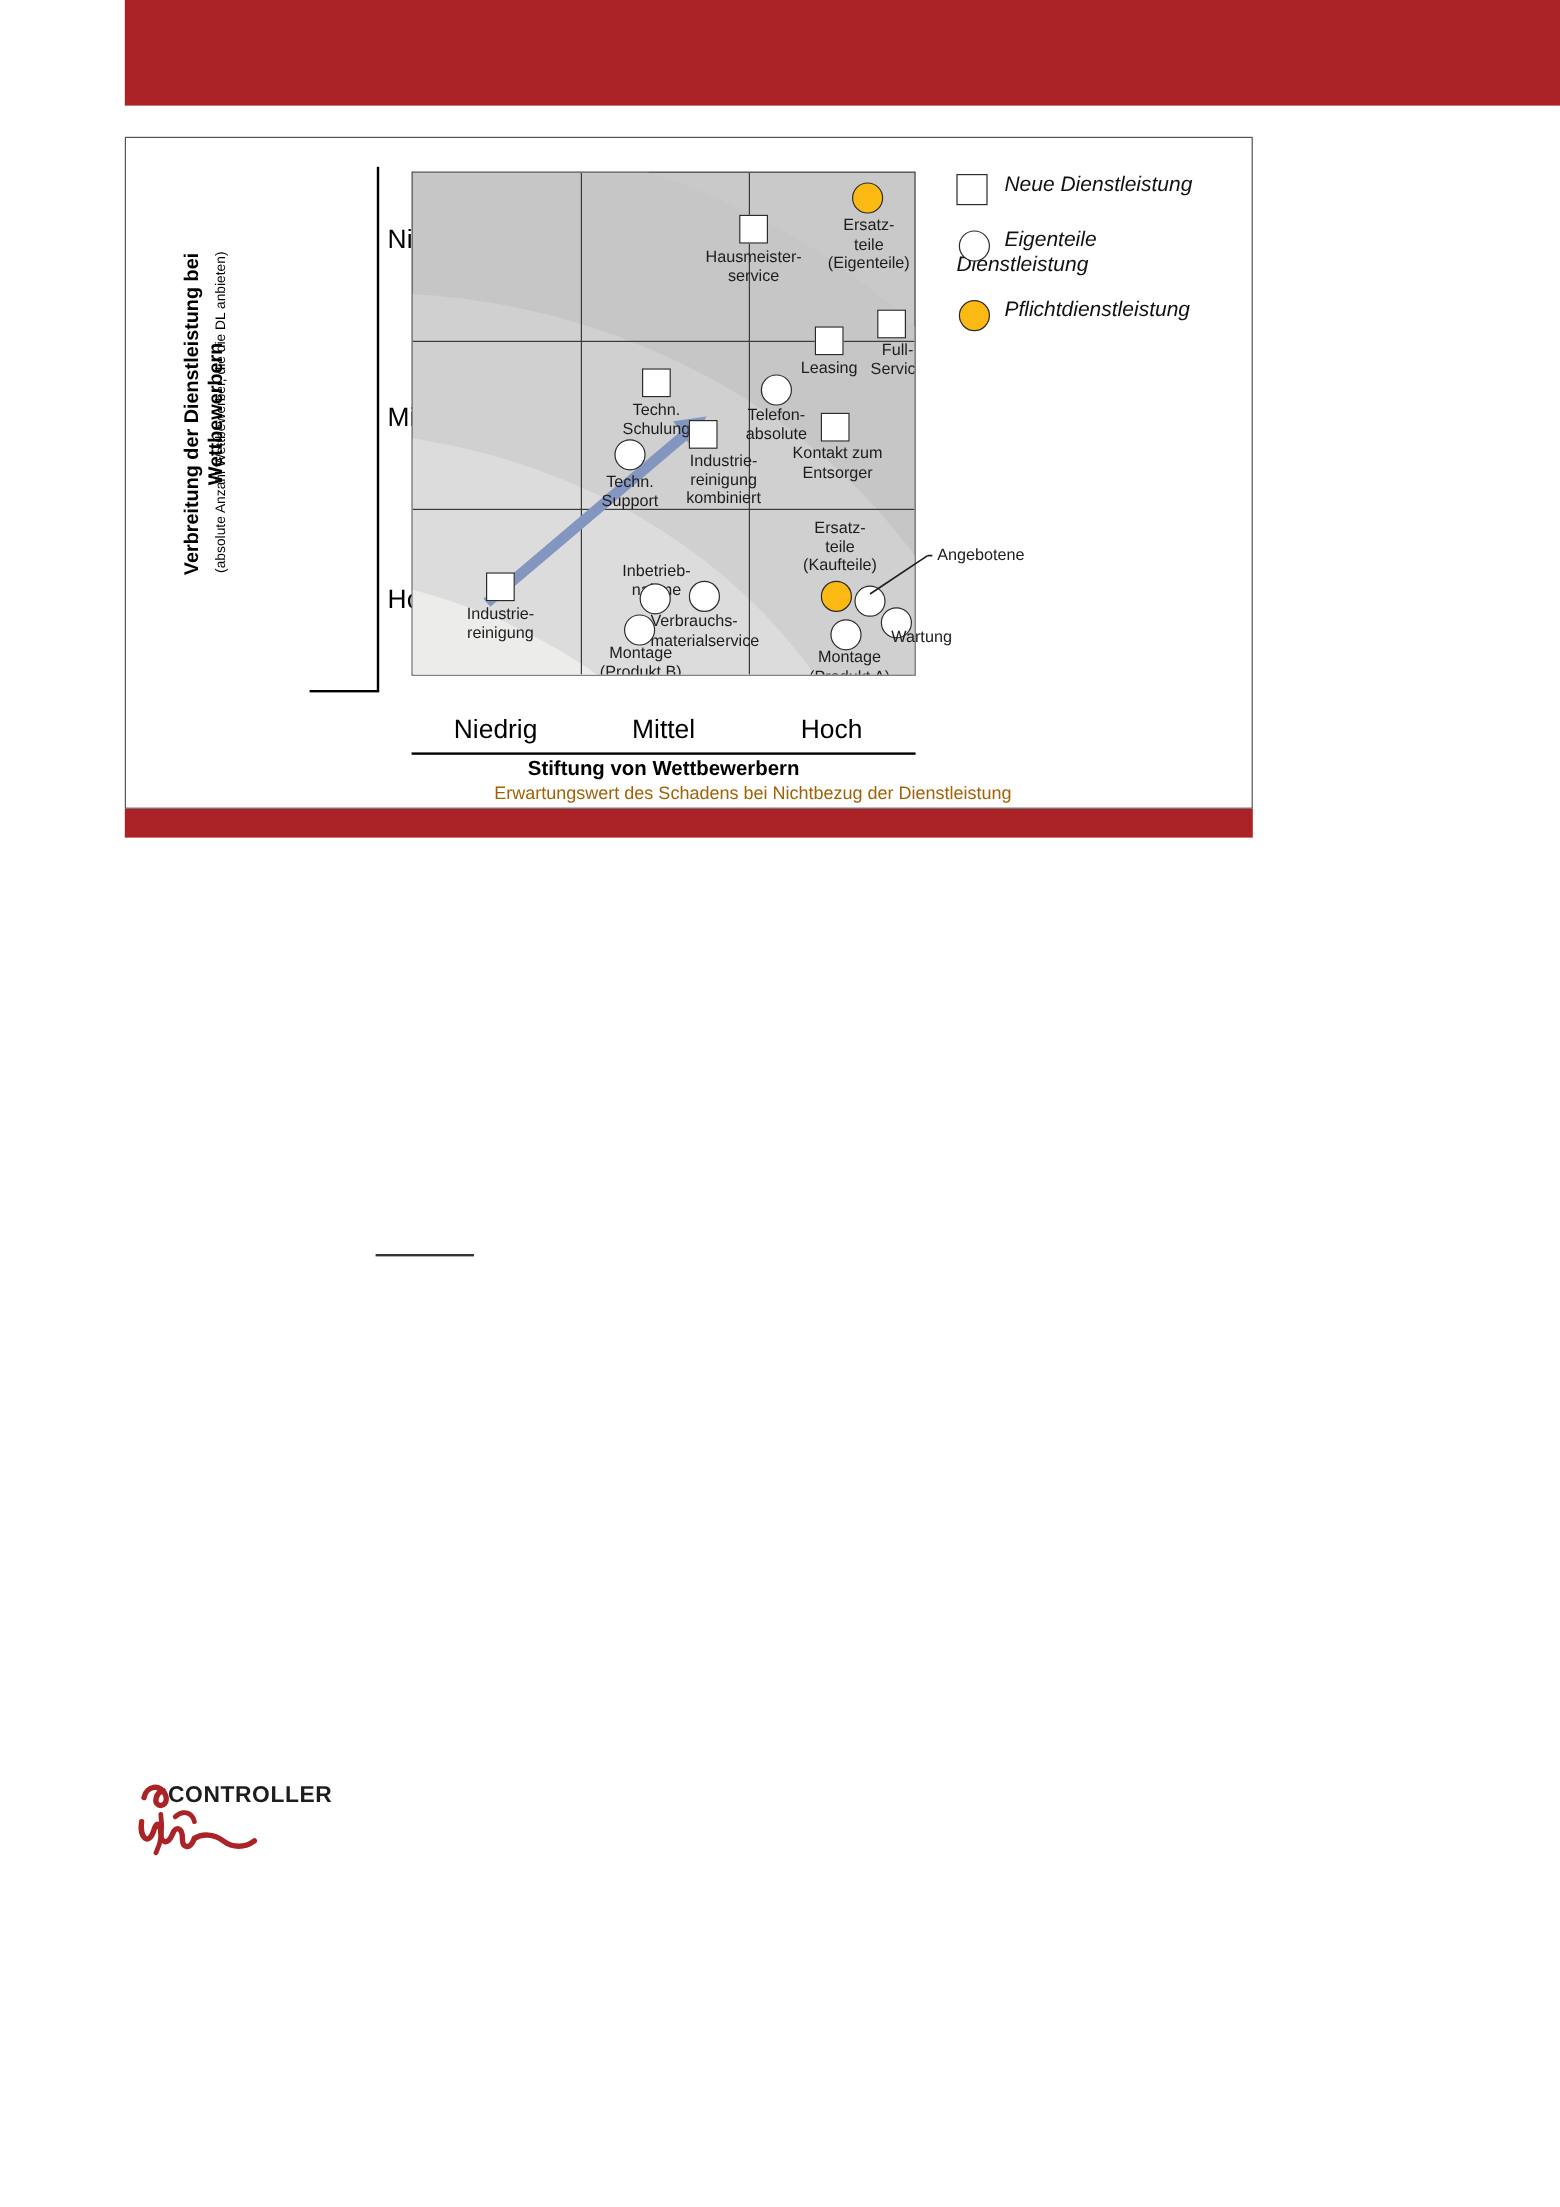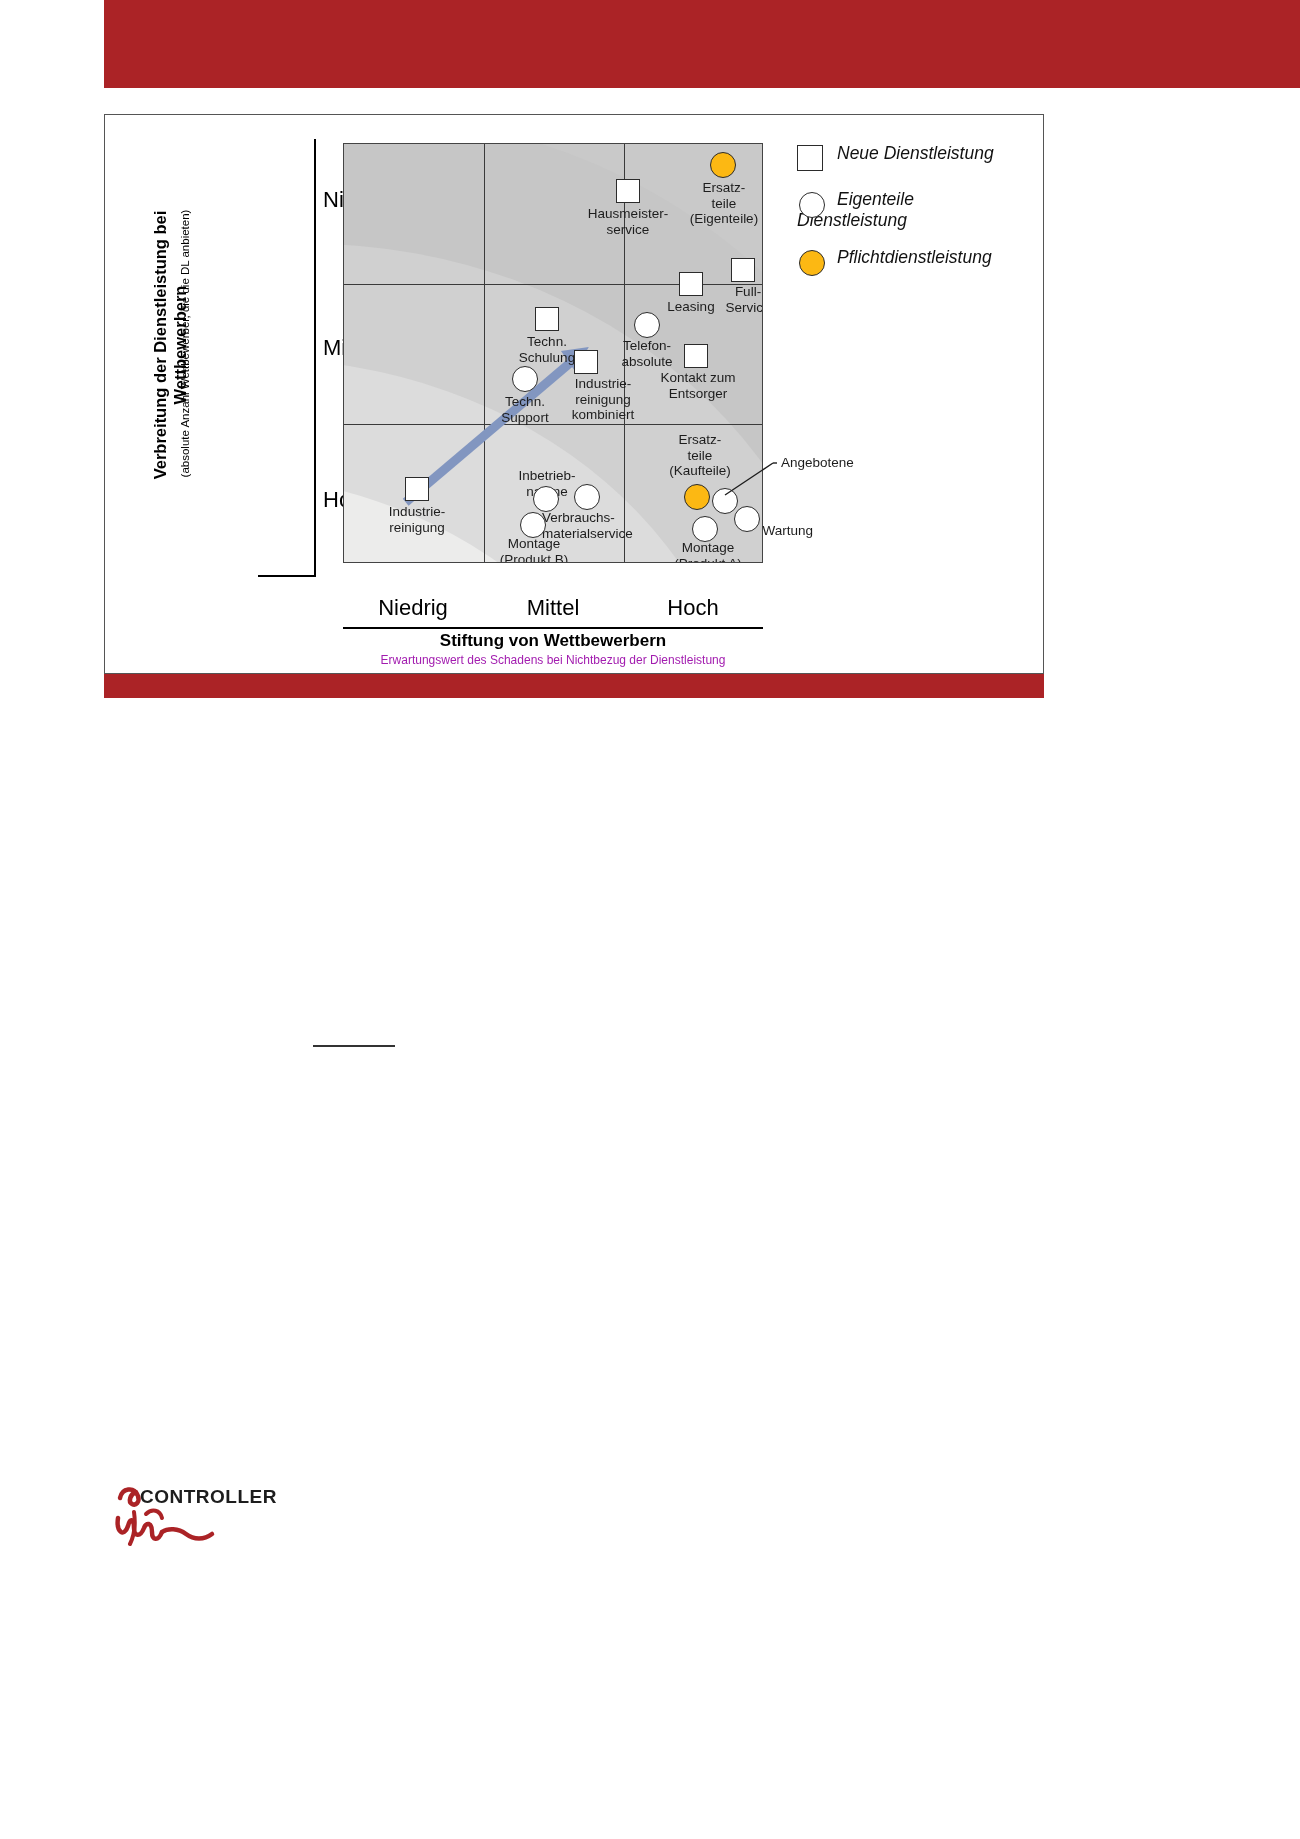--- a/index.html
+++ b/index.html
@@ -80,21 +80,21 @@
 
   .callout{position:absolute;font-size:13.5px;color:#1d1d1d;}
 
   
   .xaxis-line{position:absolute;left:238px;top:512px;width:420px;height:2px;background:#000;}
   .xtick{position:absolute;top:480px;font-size:22px;color:#000;text-align:center;width:140px;}
   .x1{left:238px;}
   .x2{left:378px;}
   .x3{left:518px;}
   .xtitle{position:absolute;left:238px;top:516px;width:420px;text-align:center;font-weight:bold;font-size:17px;color:#000;}
-  .xsub{position:absolute;left:158px;top:538px;width:580px;text-align:center;font-size:12px;color:#a21caf;}
+  .xsub{position:absolute;left:158px;top:538px;width:580px;text-align:right;font-size:15px;color:#a16207;}
 
   
   .legend{position:absolute;left:692px;top:28px;width:230px;}
   .legend-row{position:relative;margin-bottom:16px;min-height:30px;}
   .legend-sq{position:absolute;left:0;top:2px;width:26px;height:26px;background:#fff;border:1.8px solid #2b2b2b;box-sizing:border-box;}
   .legend-ci{position:absolute;left:2px;top:3px;width:26px;height:26px;border-radius:50%;background:#fff;border:1.8px solid #2b2b2b;box-sizing:border-box;}
   .legend-ci.gold{background:#fcb813;}
   .legend-text{margin-left:40px;font-style:italic;font-size:17.5px;line-height:21px;color:#111;}
 
   
@@ -198,21 +198,21 @@
 
     <div class="ci" style="left:368px;top:344px;"></div>
 
     <div class="ci" style="left:390px;top:362px;"></div>
 
     <div class="ci" style="left:348px;top:372px;"></div>
     <div class="mlabel" style="left:306px;top:396px;width:116px;">Montage
 (Produkt A)</div>
   </div>
 
-  <div class="mlabel" style="left:618px;top:408px;width:90px;text-align:right;">Wartung</div>
+  <div class="mlabel" style="left:618px;top:408px;width:90px;text-align:center;">Wartung</div>
 
   <svg class="leader-svg">
     <line x1="620" y1="380" x2="668" y2="348" stroke="#1d1d1d" stroke-width="1.4"></line>
     <line x1="668" y1="348" x2="672" y2="348" stroke="#1d1d1d" stroke-width="1.4"></line>
   </svg>
   <div class="callout" style="left:676px;top:340px;">Angebotene</div>
 
   <div class="xaxis-line"></div>
   <div class="xtick x1">Niedrig</div>
   <div class="xtick x2">Mittel</div>

